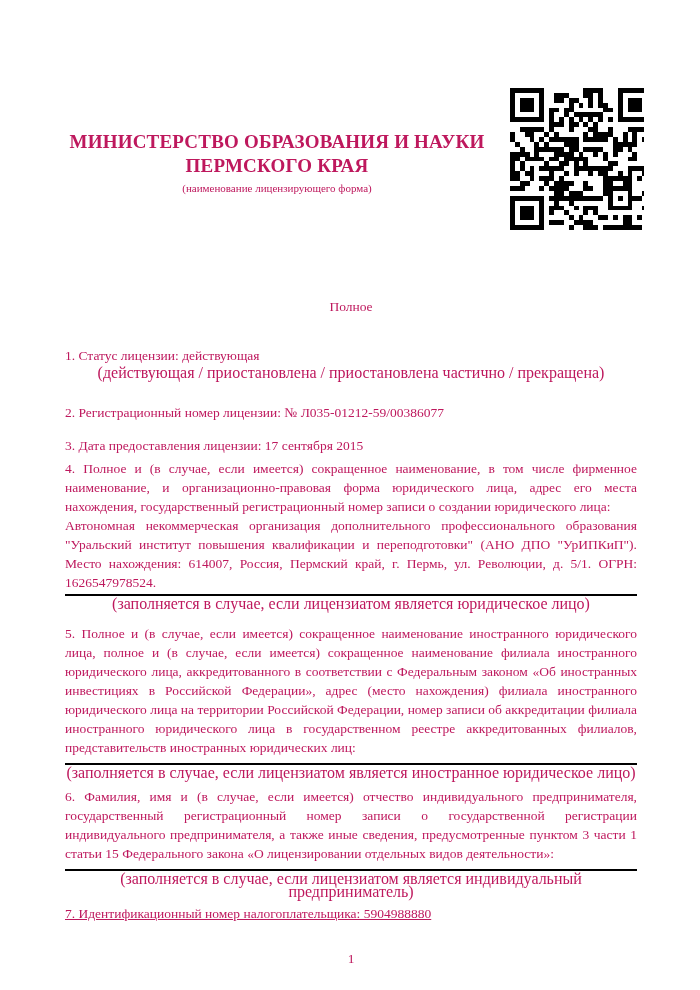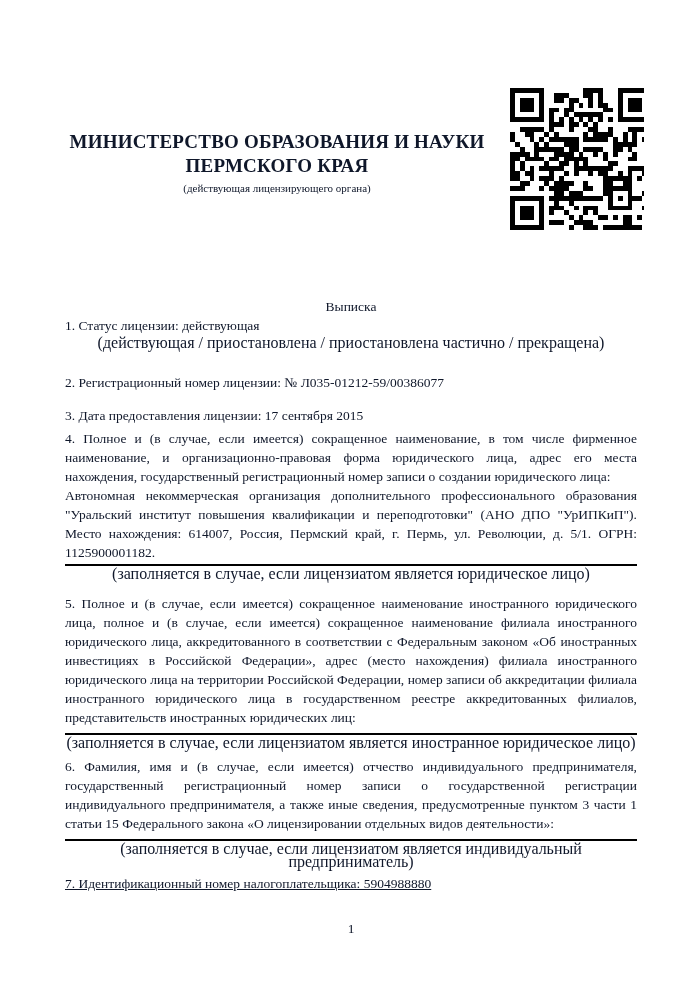--- a/index.html
+++ b/index.html
@@ -1,21 +1,21 @@
 <!DOCTYPE html>
 <html lang="ru"><head>
 <meta charset="utf-8">
 <style>
   html, body { margin: 0; padding: 0; background: #ffffff; }
   .page {
     position: relative;
     width: 644px;
     height: 990px;
     background: #ffffff;
-    color: #0f172a;
+    color: #be185d;
     font-family: "Liberation Serif", "DejaVu Serif", serif;
     overflow: hidden;
   }
   
   .letterhead {
     position: absolute;
     left: 65px;
     top: 130px;
     width: 424px;
     text-align: center;
@@ -55,42 +55,42 @@
     font-size: 16px;
     line-height: 13px;
     margin-top: 1px;
   }
   .rule {
     border-top: 2px solid #000000;
     height: 0;
     margin-top: 2px;
   }
   .rule.gap { margin-top: 6px; }
-  .mt-item1 { }
+  .mt-item1 { margin-top: 30px; }
   .mt-item2 { margin-top: 24px; }
   .mt-item3 { margin-top: 14px; }
   .mt-item4 { margin-top: 4px; }
   .mt-item5 { margin-top: 14px; }
   .mt-item6 { margin-top: 8px; }
   .mt-item7 { margin-top: 6px; text-decoration: underline; }
   .page-number {
     margin-top: 26px;
     text-align: center;
     font-size: 13.5px;
   }
 </style>
 </head>
 <body>
 
 <div class="page">
 
   <div class="letterhead">
     <div class="org-name">МИНИСТЕРСТВО ОБРАЗОВАНИЯ И НАУКИ</div>
     <div class="org-name">ПЕРМСКОГО КРАЯ</div>
-    <div class="org-caption">(действующая лицензирующего органа)</div>
+    <div class="org-caption">(наименование лицензирующего форма)</div>
   </div>
 
   <svg class="qr" id="qr-svg" viewBox="0 0 31 31" shape-rendering="crispEdges" xmlns="http://www.w3.org/2000/svg">
       <rect x="0" y="0" width="31" height="31" fill="#ffffff"></rect>
       <rect x="1" y="1" width="1" height="1" fill="#000000"></rect>
       <rect x="2" y="1" width="1" height="1" fill="#000000"></rect>
       <rect x="3" y="1" width="1" height="1" fill="#000000"></rect>
       <rect x="4" y="1" width="1" height="1" fill="#000000"></rect>
       <rect x="5" y="1" width="1" height="1" fill="#000000"></rect>
       <rect x="6" y="1" width="1" height="1" fill="#000000"></rect>
@@ -503,39 +503,39 @@
       <rect x="23" y="29" width="1" height="1" fill="#000000"></rect>
       <rect x="24" y="29" width="1" height="1" fill="#000000"></rect>
       <rect x="25" y="29" width="1" height="1" fill="#000000"></rect>
       <rect x="26" y="29" width="1" height="1" fill="#000000"></rect>
       <rect x="27" y="29" width="1" height="1" fill="#000000"></rect>
     </svg>
 
   <div class="content">
 
     <div class="doc-title">
-      <div>Выписка</div>
+      <div>Полное</div>
     </div>
 
     <div class="mt-item1">
       <p class="para">1. Статус лицензии: действующая</p>
       <div class="note">(действующая / приостановлена / приостановлена частично / прекращена)</div>
     </div>
 
     <div class="mt-item2">
       <p class="para">2. Регистрационный номер лицензии: № Л035-01212-59/00386077</p>
     </div>
 
     <div class="mt-item3">
       <p class="para">3. Дата предоставления лицензии: 17 сентября 2015</p>
     </div>
 
     <div class="mt-item4">
       <p class="para just">4. Полное и (в случае, если имеется) сокращенное наименование, в том числе фирменное наименование, и организационно-правовая форма юридического лица, адрес его места нахождения, государственный регистрационный номер записи о создании юридического лица:</p>
-      <p class="para just">Автономная некоммерческая организация дополнительного профессионального образования "Уральский институт повышения квалификации и переподготовки" (АНО ДПО "УрИПКиП"). Место нахождения: 614007, Россия, Пермский край, г. Пермь, ул. Революции, д. 5/1. ОГРН: 1125900001182.</p>
+      <p class="para just">Автономная некоммерческая организация дополнительного профессионального образования "Уральский институт повышения квалификации и переподготовки" (АНО ДПО "УрИПКиП"). Место нахождения: 614007, Россия, Пермский край, г. Пермь, ул. Революции, д. 5/1. ОГРН: 1626547978524.</p>
       <div class="rule"></div>
       <div class="note">(заполняется в случае, если лицензиатом является юридическое лицо)</div>
     </div>
 
     <div class="mt-item5">
       <p class="para just">5. Полное и (в случае, если имеется) сокращенное наименование иностранного юридического лица, полное и (в случае, если имеется) сокращенное наименование филиала иностранного юридического лица, аккредитованного в соответствии с Федеральным законом «Об иностранных инвестициях в Российской Федерации», адрес (место нахождения) филиала иностранного юридического лица на территории Российской Федерации, номер записи об аккредитации филиала иностранного юридического лица в государственном реестре аккредитованных филиалов, представительств иностранных юридических лиц:</p>
       <div class="rule gap"></div>
       <div class="note">(заполняется в случае, если лицензиатом является иностранное юридическое лицо)</div>
     </div>
 

